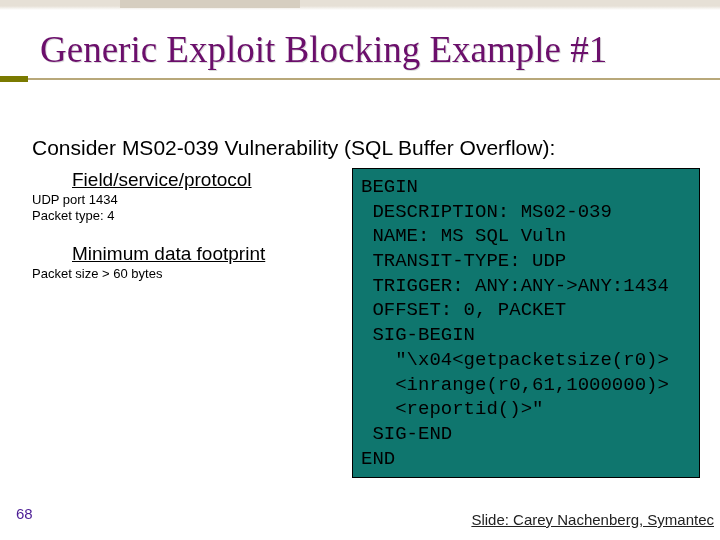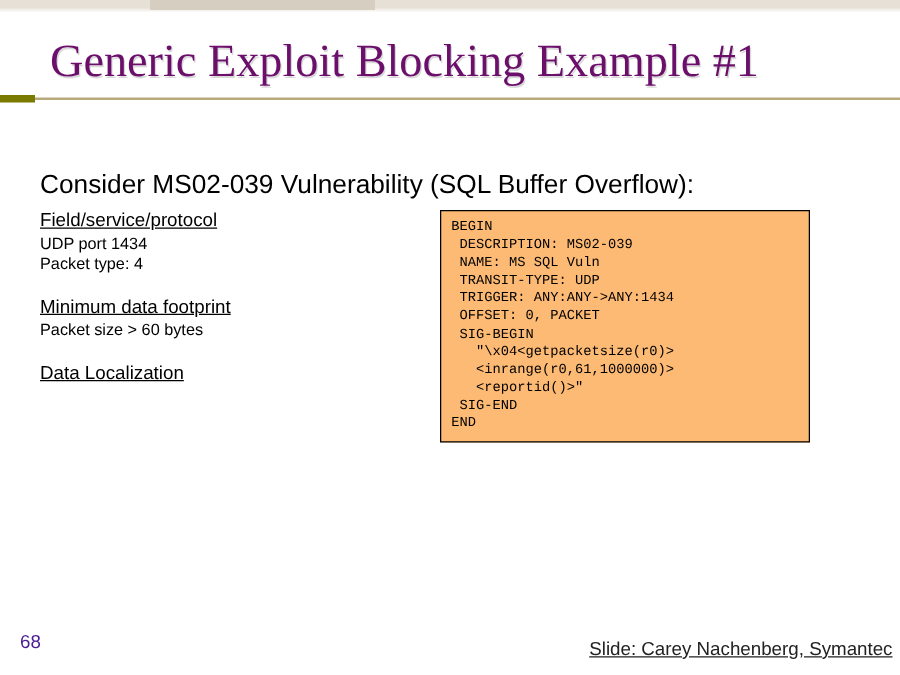--- a/index.html
+++ b/index.html
@@ -71,36 +71,37 @@
     position: absolute;
     top: 168px;
     left: 32px;
     width: 300px;
     font-size: 18px;
     color: #000;
     line-height: 1.25;
   }
   .section-head {
     text-decoration: underline;
-    font-size: 15px;
+    font-size: 19px;
+    margin-left: 40px;
   }
   .section-body {
     font-size: 13px;
     margin-bottom: 18px;
   }
   .code-box {
     position: absolute;
     top: 168px;
     left: 352px;
-    width: 296px;
+    width: 348px;
     border: 1.5px solid #000;
-    background: #fdba74;
+    background: #0f766e;
     padding: 6px 8px;
     font-family: "Courier New", monospace;
-    font-size: 11px;
+    font-size: 19px;
     line-height: 1.3;
     white-space: pre;
     color: #000;
   }
   .page-num {
     position: absolute;
     bottom: 18px;
     left: 16px;
     font-size: 15px;
     color: #4c1d95;
@@ -129,21 +130,20 @@
   <div class="section-body">
     <div>UDP port 1434</div>
     <div>Packet type: 4</div>
   </div>
 
   <div class="section-head">Minimum data footprint</div>
   <div class="section-body">
     <div>Packet size &gt; 60 bytes</div>
   </div>
 
-  <div class="section-head">Data Localization</div>
 </div>
 
 <div class="code-box">BEGIN
  DESCRIPTION: MS02-039
  NAME: MS SQL Vuln
  TRANSIT-TYPE: UDP
  TRIGGER: ANY:ANY-&gt;ANY:1434
  OFFSET: 0, PACKET
  SIG-BEGIN
    "\x04&lt;getpacketsize(r0)&gt;

